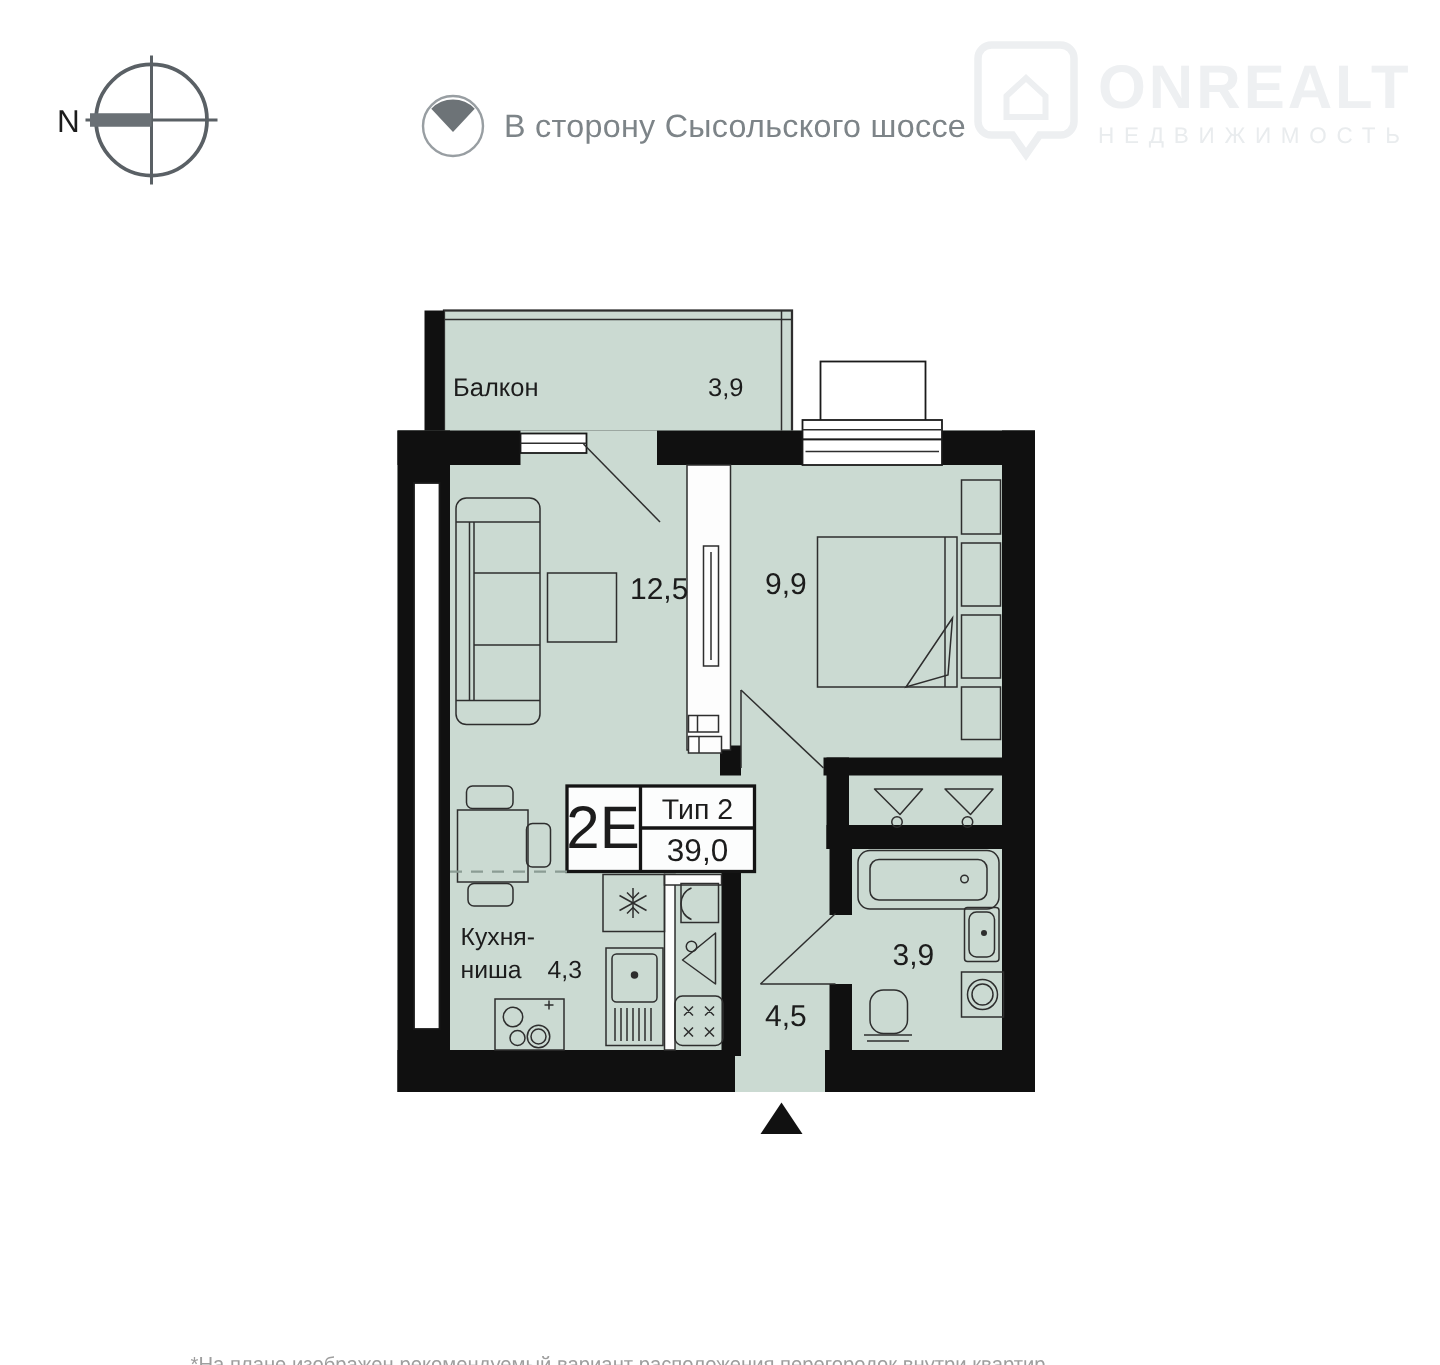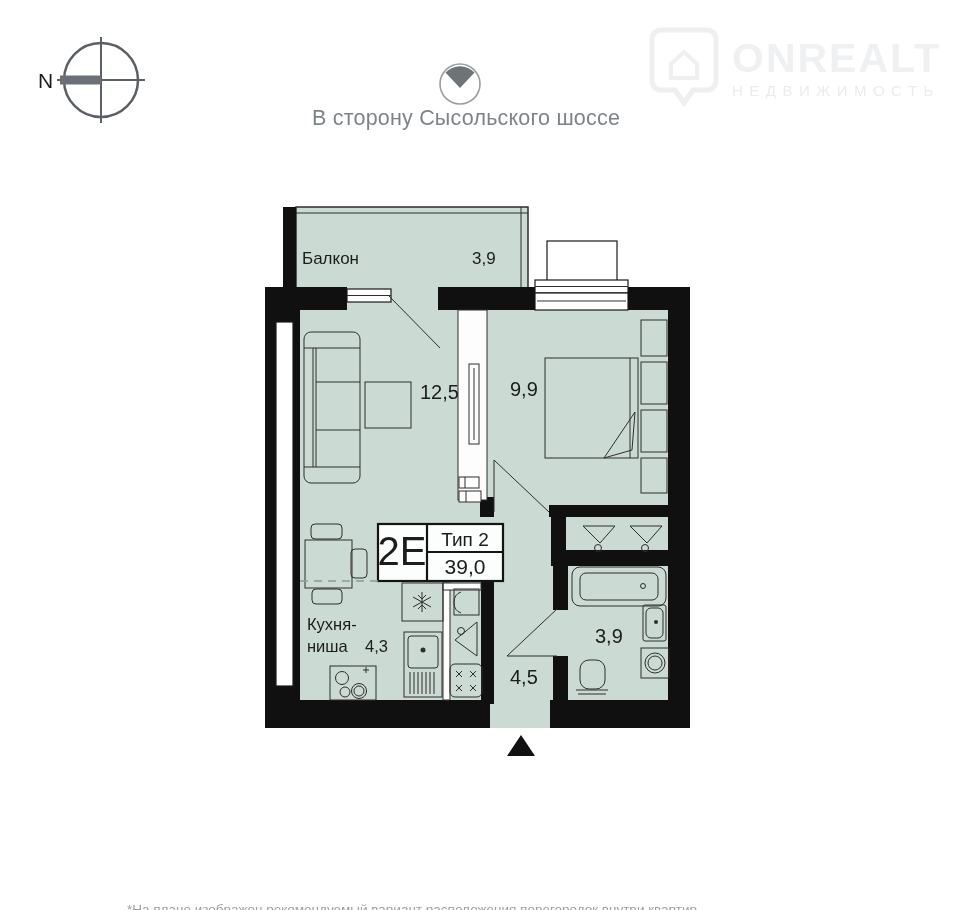--- a/index.html
+++ b/index.html
@@ -1,20 +1,20 @@
 <!DOCTYPE html>
 <html><head>
 <meta charset="utf-8">
 <style>
   html,body{margin:0;padding:0;}
   body{width:960px;height:910px;overflow:hidden;background:#fff;position:relative;
        font-family:"Liberation Sans",sans-serif;}
   .abs{position:absolute;}
   
-  #direction-row{left:300px;top:62px;display:flex;align-items:center;flex-direction:column;}
+  #direction-row{left:280px;top:62px;display:flex;align-items:center;}
   #direction-row .txt{margin-left:12px;font-size:21.5px;color:#7d8488;letter-spacing:.2px;}
   #watermark{left:646px;top:22px;display:flex;align-items:center;}
   #watermark .wm-text{margin-left:10px;}
   #watermark .brand{font-size:41px;font-weight:bold;letter-spacing:2px;color:#eef0f2;line-height:1;}
   #watermark .tagline{font-size:15px;letter-spacing:6.5px;color:#e9ecee;margin-top:3px;}
   #footer-note{left:127px;top:902px;font-size:13.5px;color:#9e9e9e;white-space:nowrap;}
   
   .wall{fill:#101010;stroke:none;}
   .room{fill:#cbdad2;stroke:none;}
   .fur{fill:none;stroke:#2e2e2e;stroke-width:1;}

